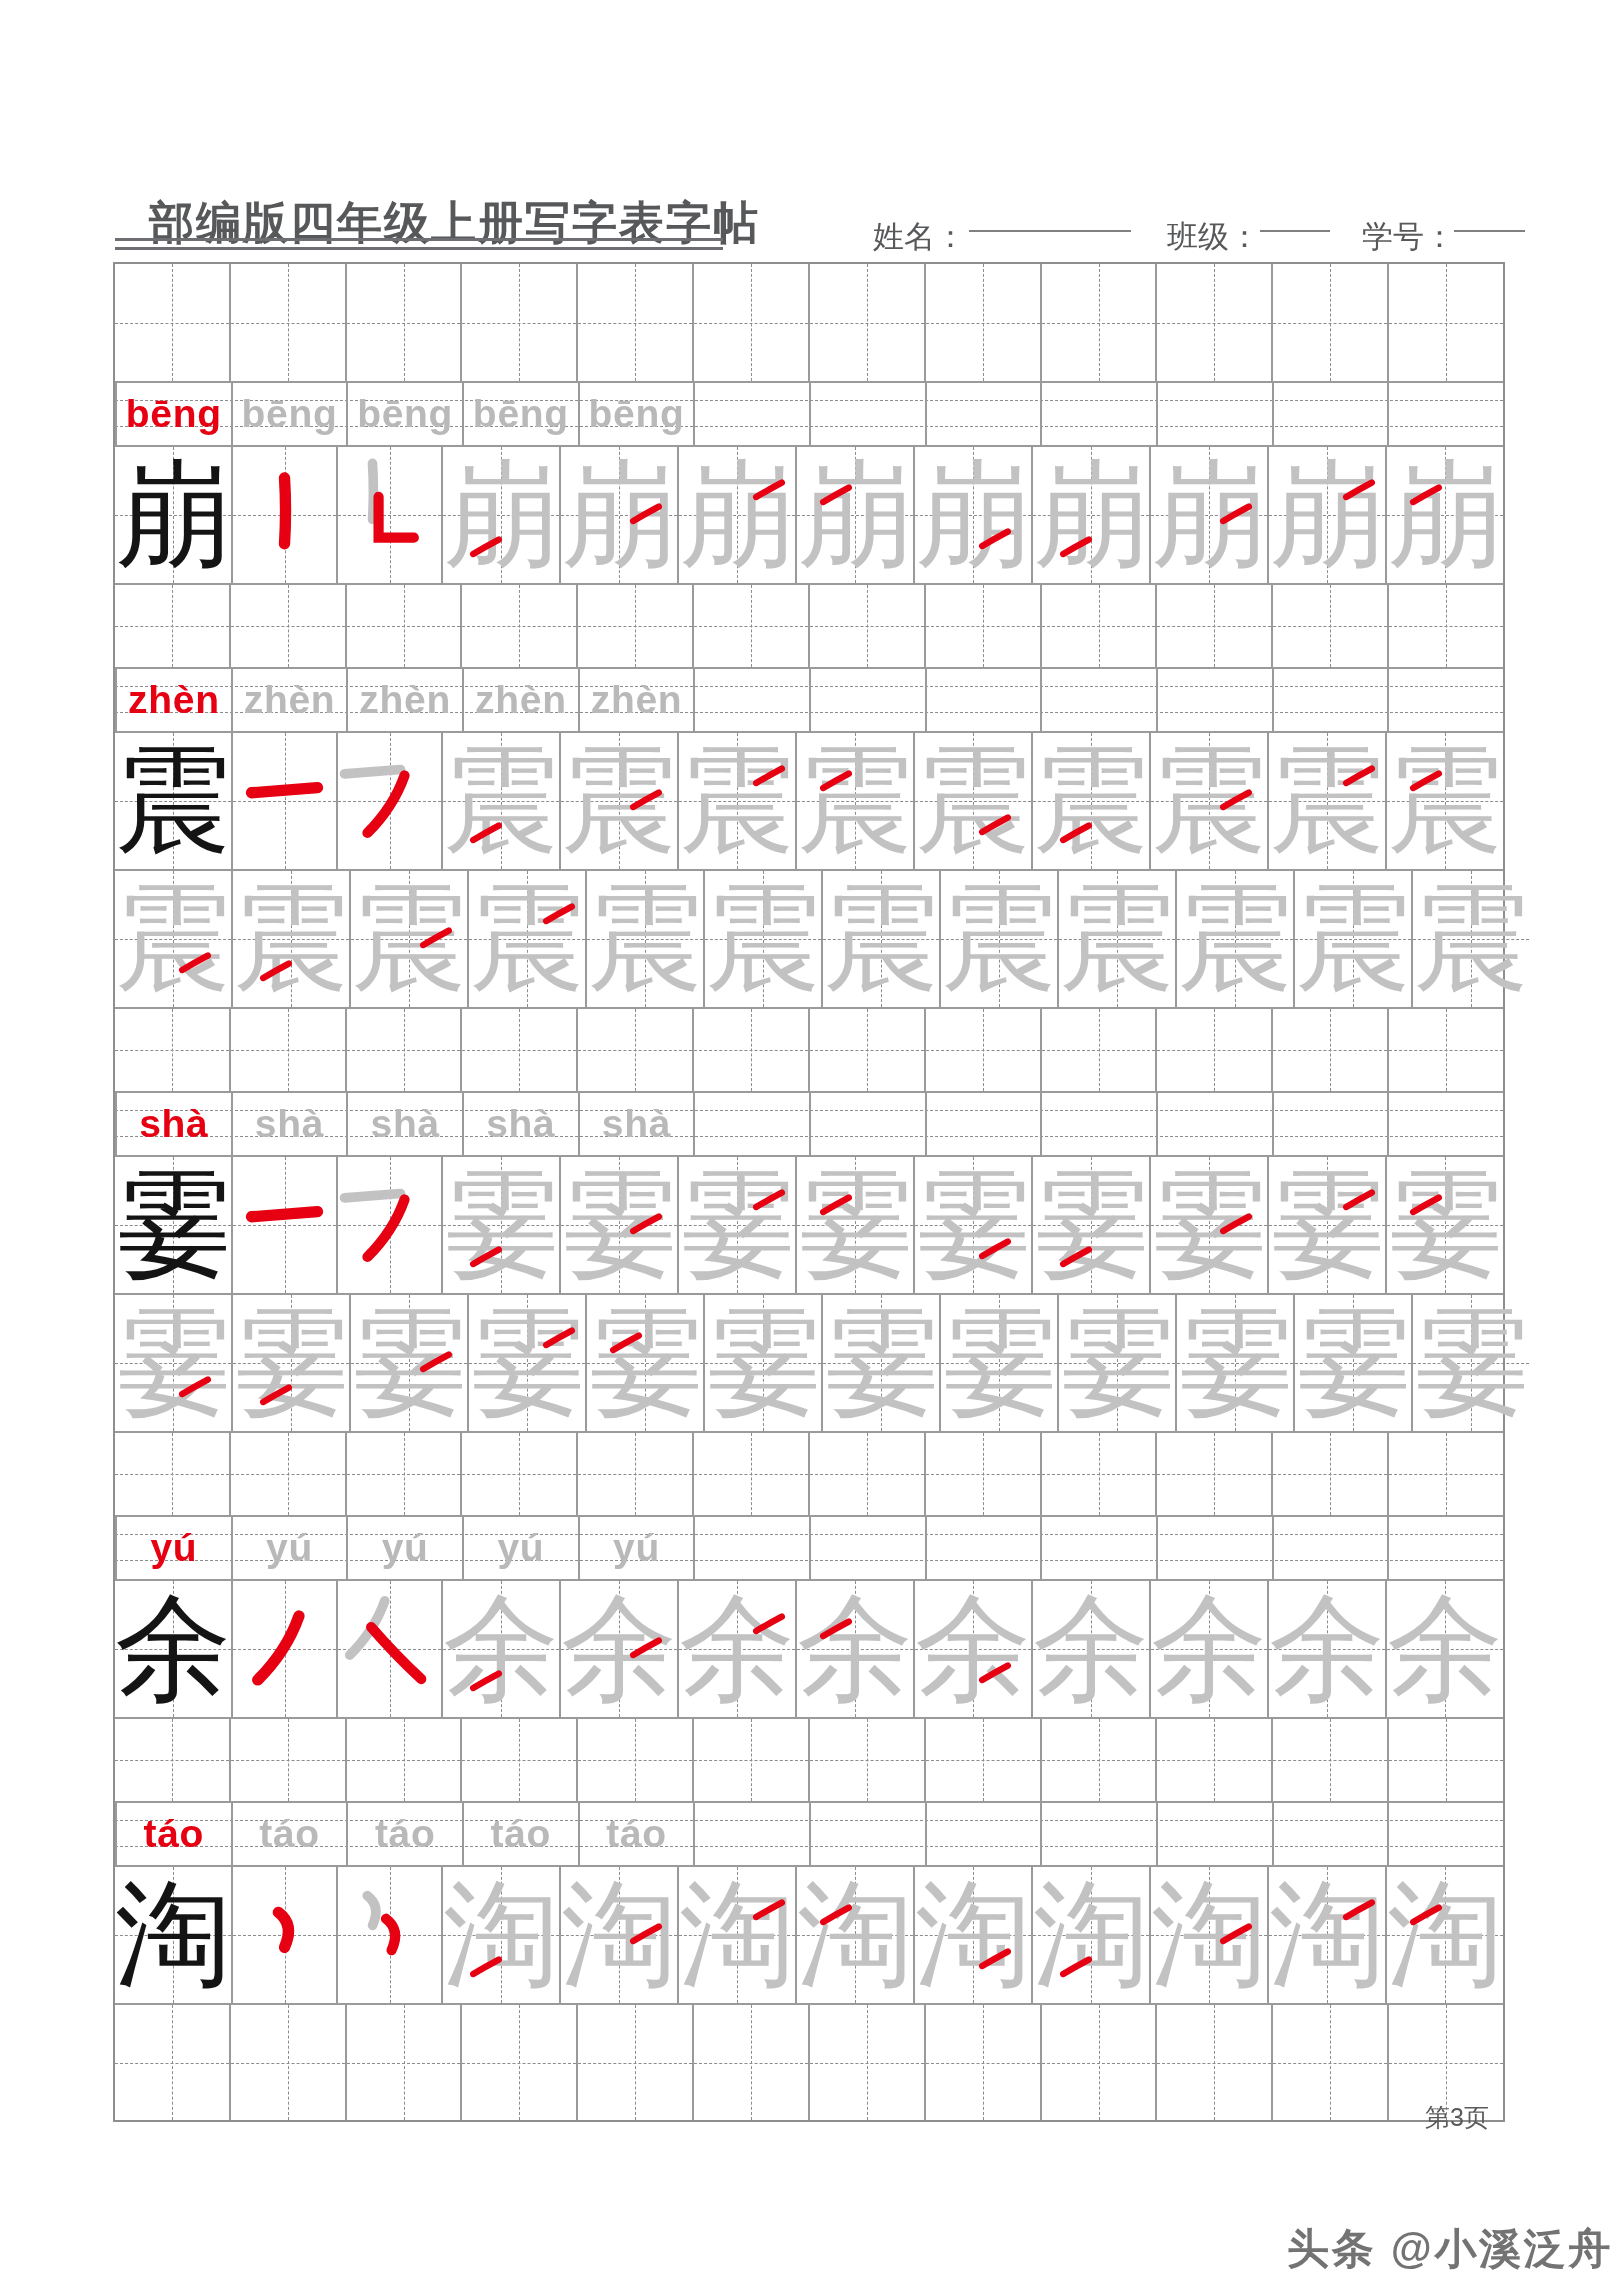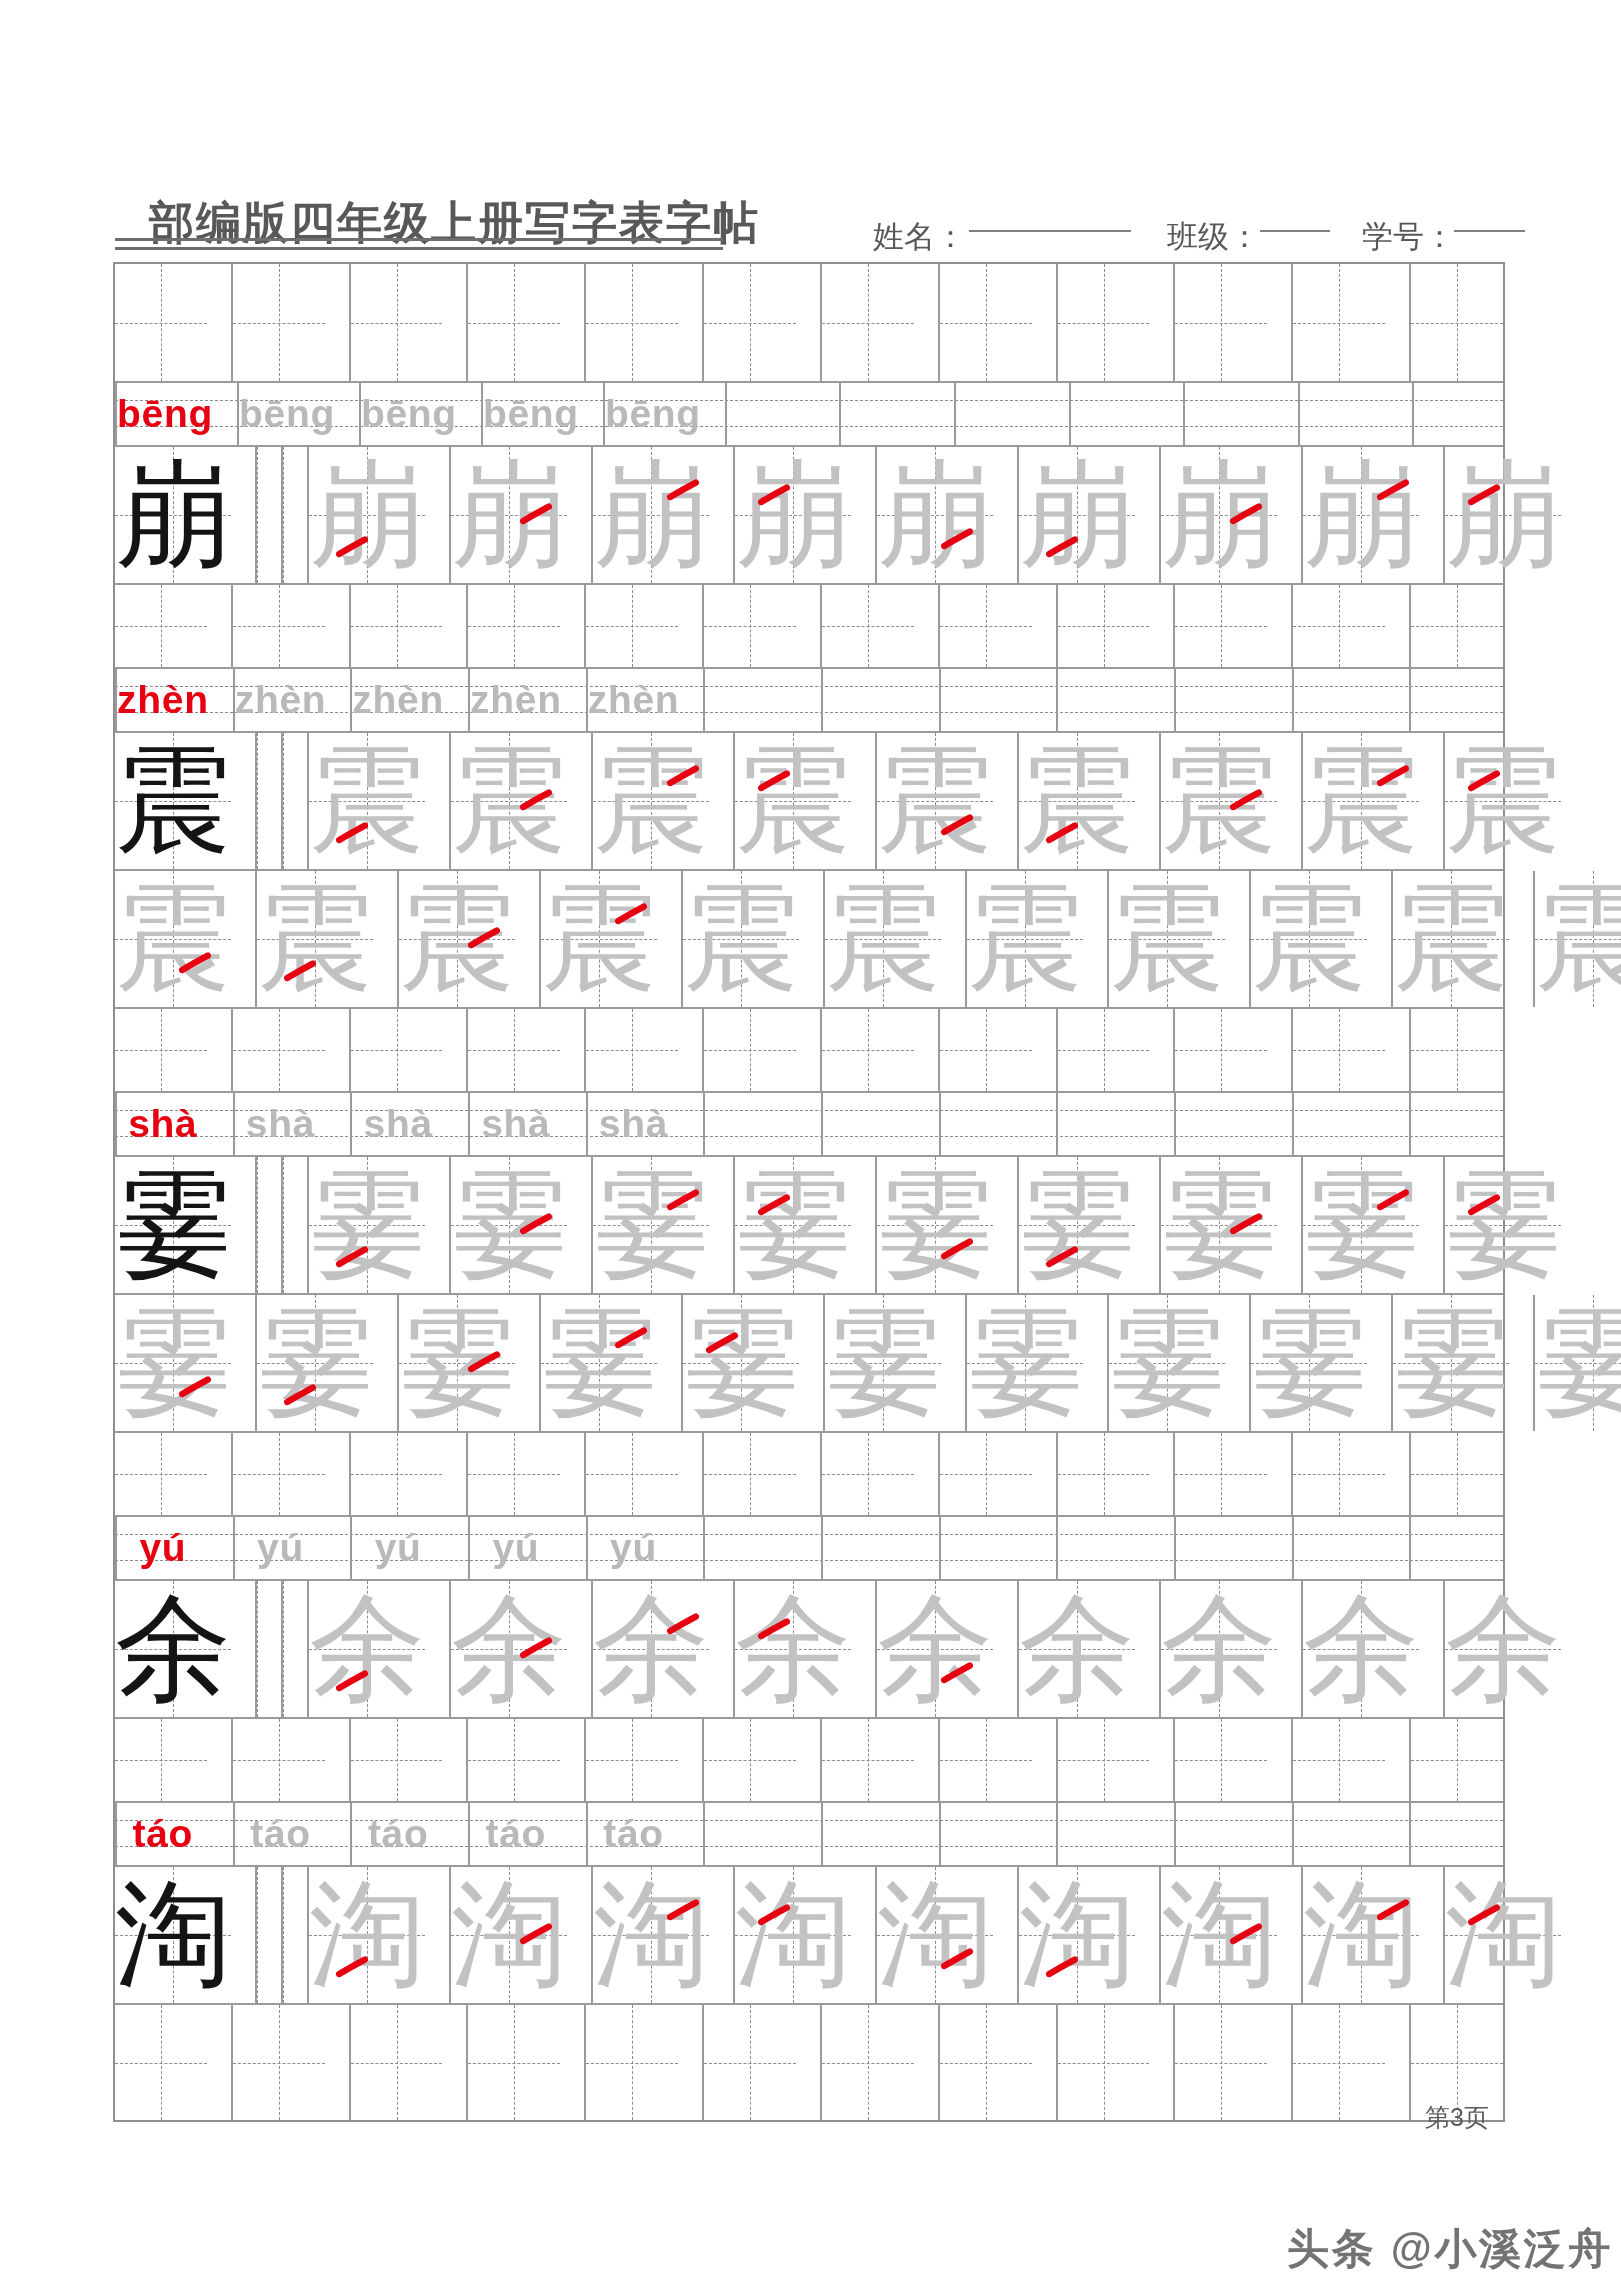--- a/index.html
+++ b/index.html
@@ -16,21 +16,21 @@
   .fl-name{left:873px;}
   .fl-class{left:1167px;text-align:right;}
   .fl-id{left:1362px;}
   .field-line{position:absolute;top:230px;height:0;border-top:2.7px solid #808080;}
   .ln-name{left:969px;width:162px;}
   .ln-class{left:1260px;width:70px;}
   .ln-id{left:1454px;width:71px;}
 
   
   .grid{position:absolute;left:113px;top:262px;width:1388px;border:2.7px solid #8e8e8e;}
-  .row{display:flex;position:relative;border-top:2px solid #9a9a9a;background:#fff;gap:24px;}
+  .row{display:flex;position:relative;border-top:2px solid #9a9a9a;background:#fff;}
   .row:first-child{border-top:none;}
   .cell{flex:1 1 0;position:relative;border-left:2px solid #9a9a9a;overflow:visible;}
   .cell:first-child{border-left:none;}
 
   .r-spacertall{height:117px;}
   .r-pinyin{height:62px;}
   .r-hanzi{height:136px;}
   .r-spacer{height:82px;}
   .r-spacerend{height:115px;}
 

